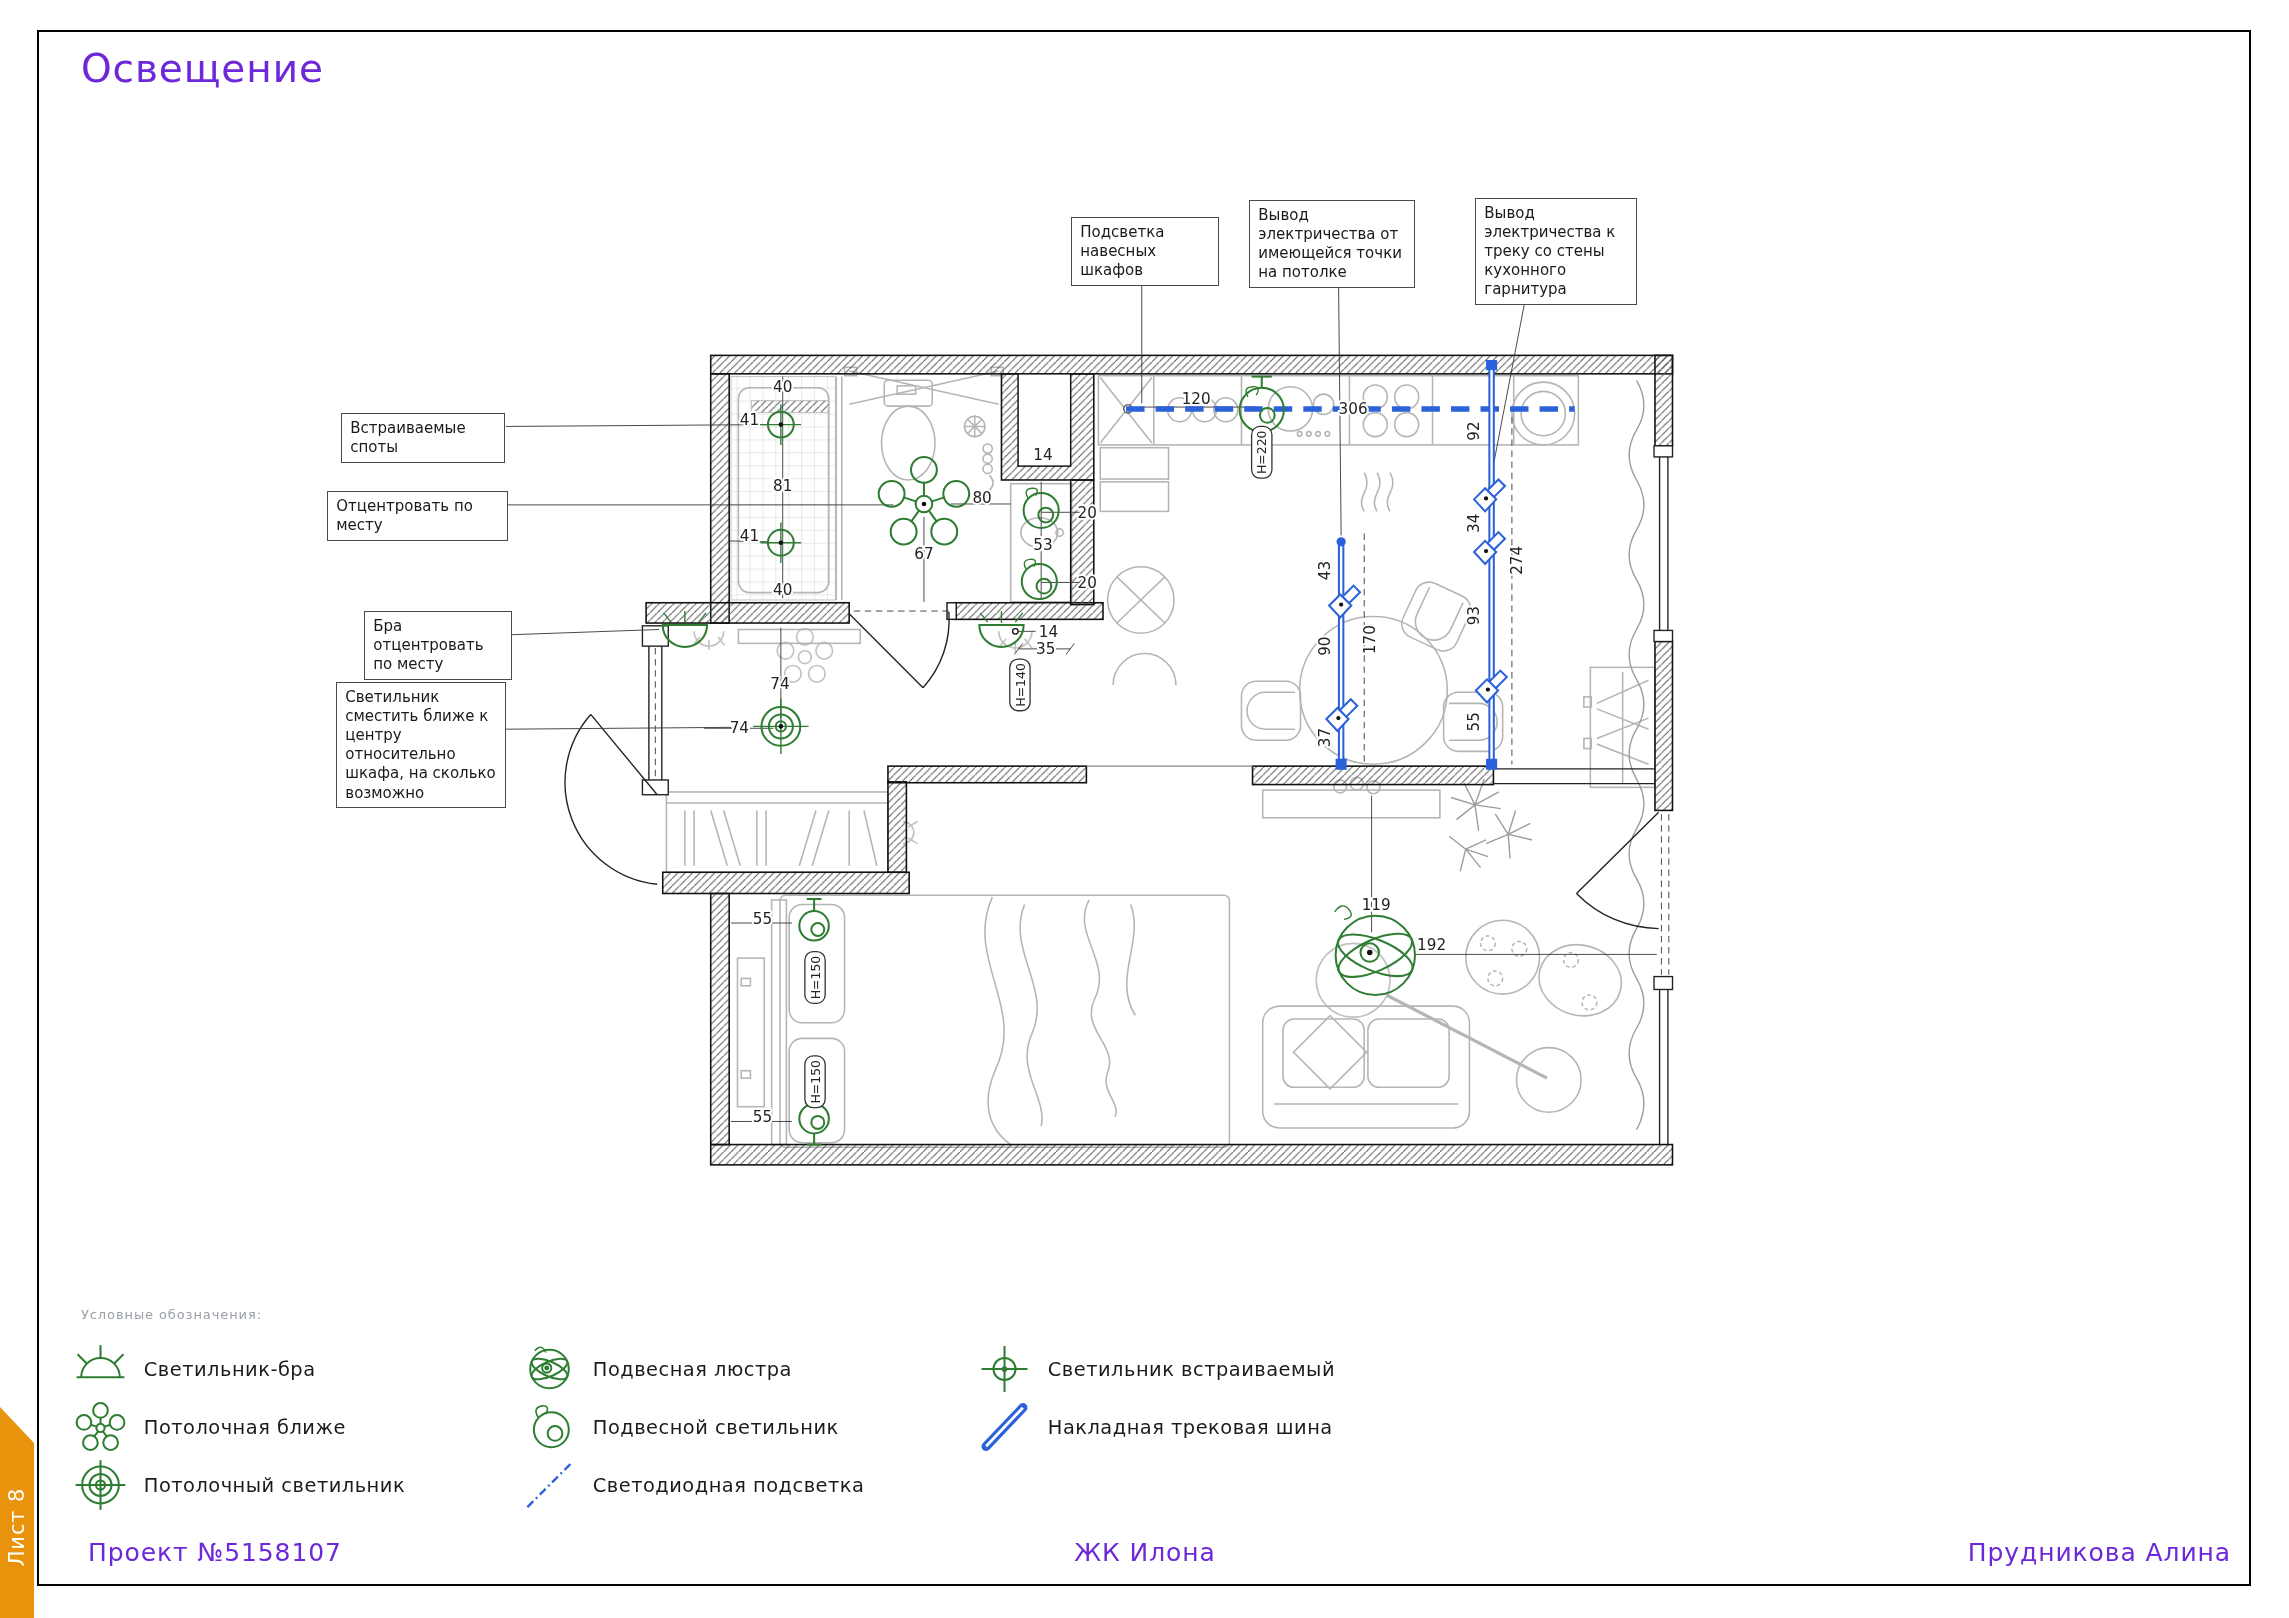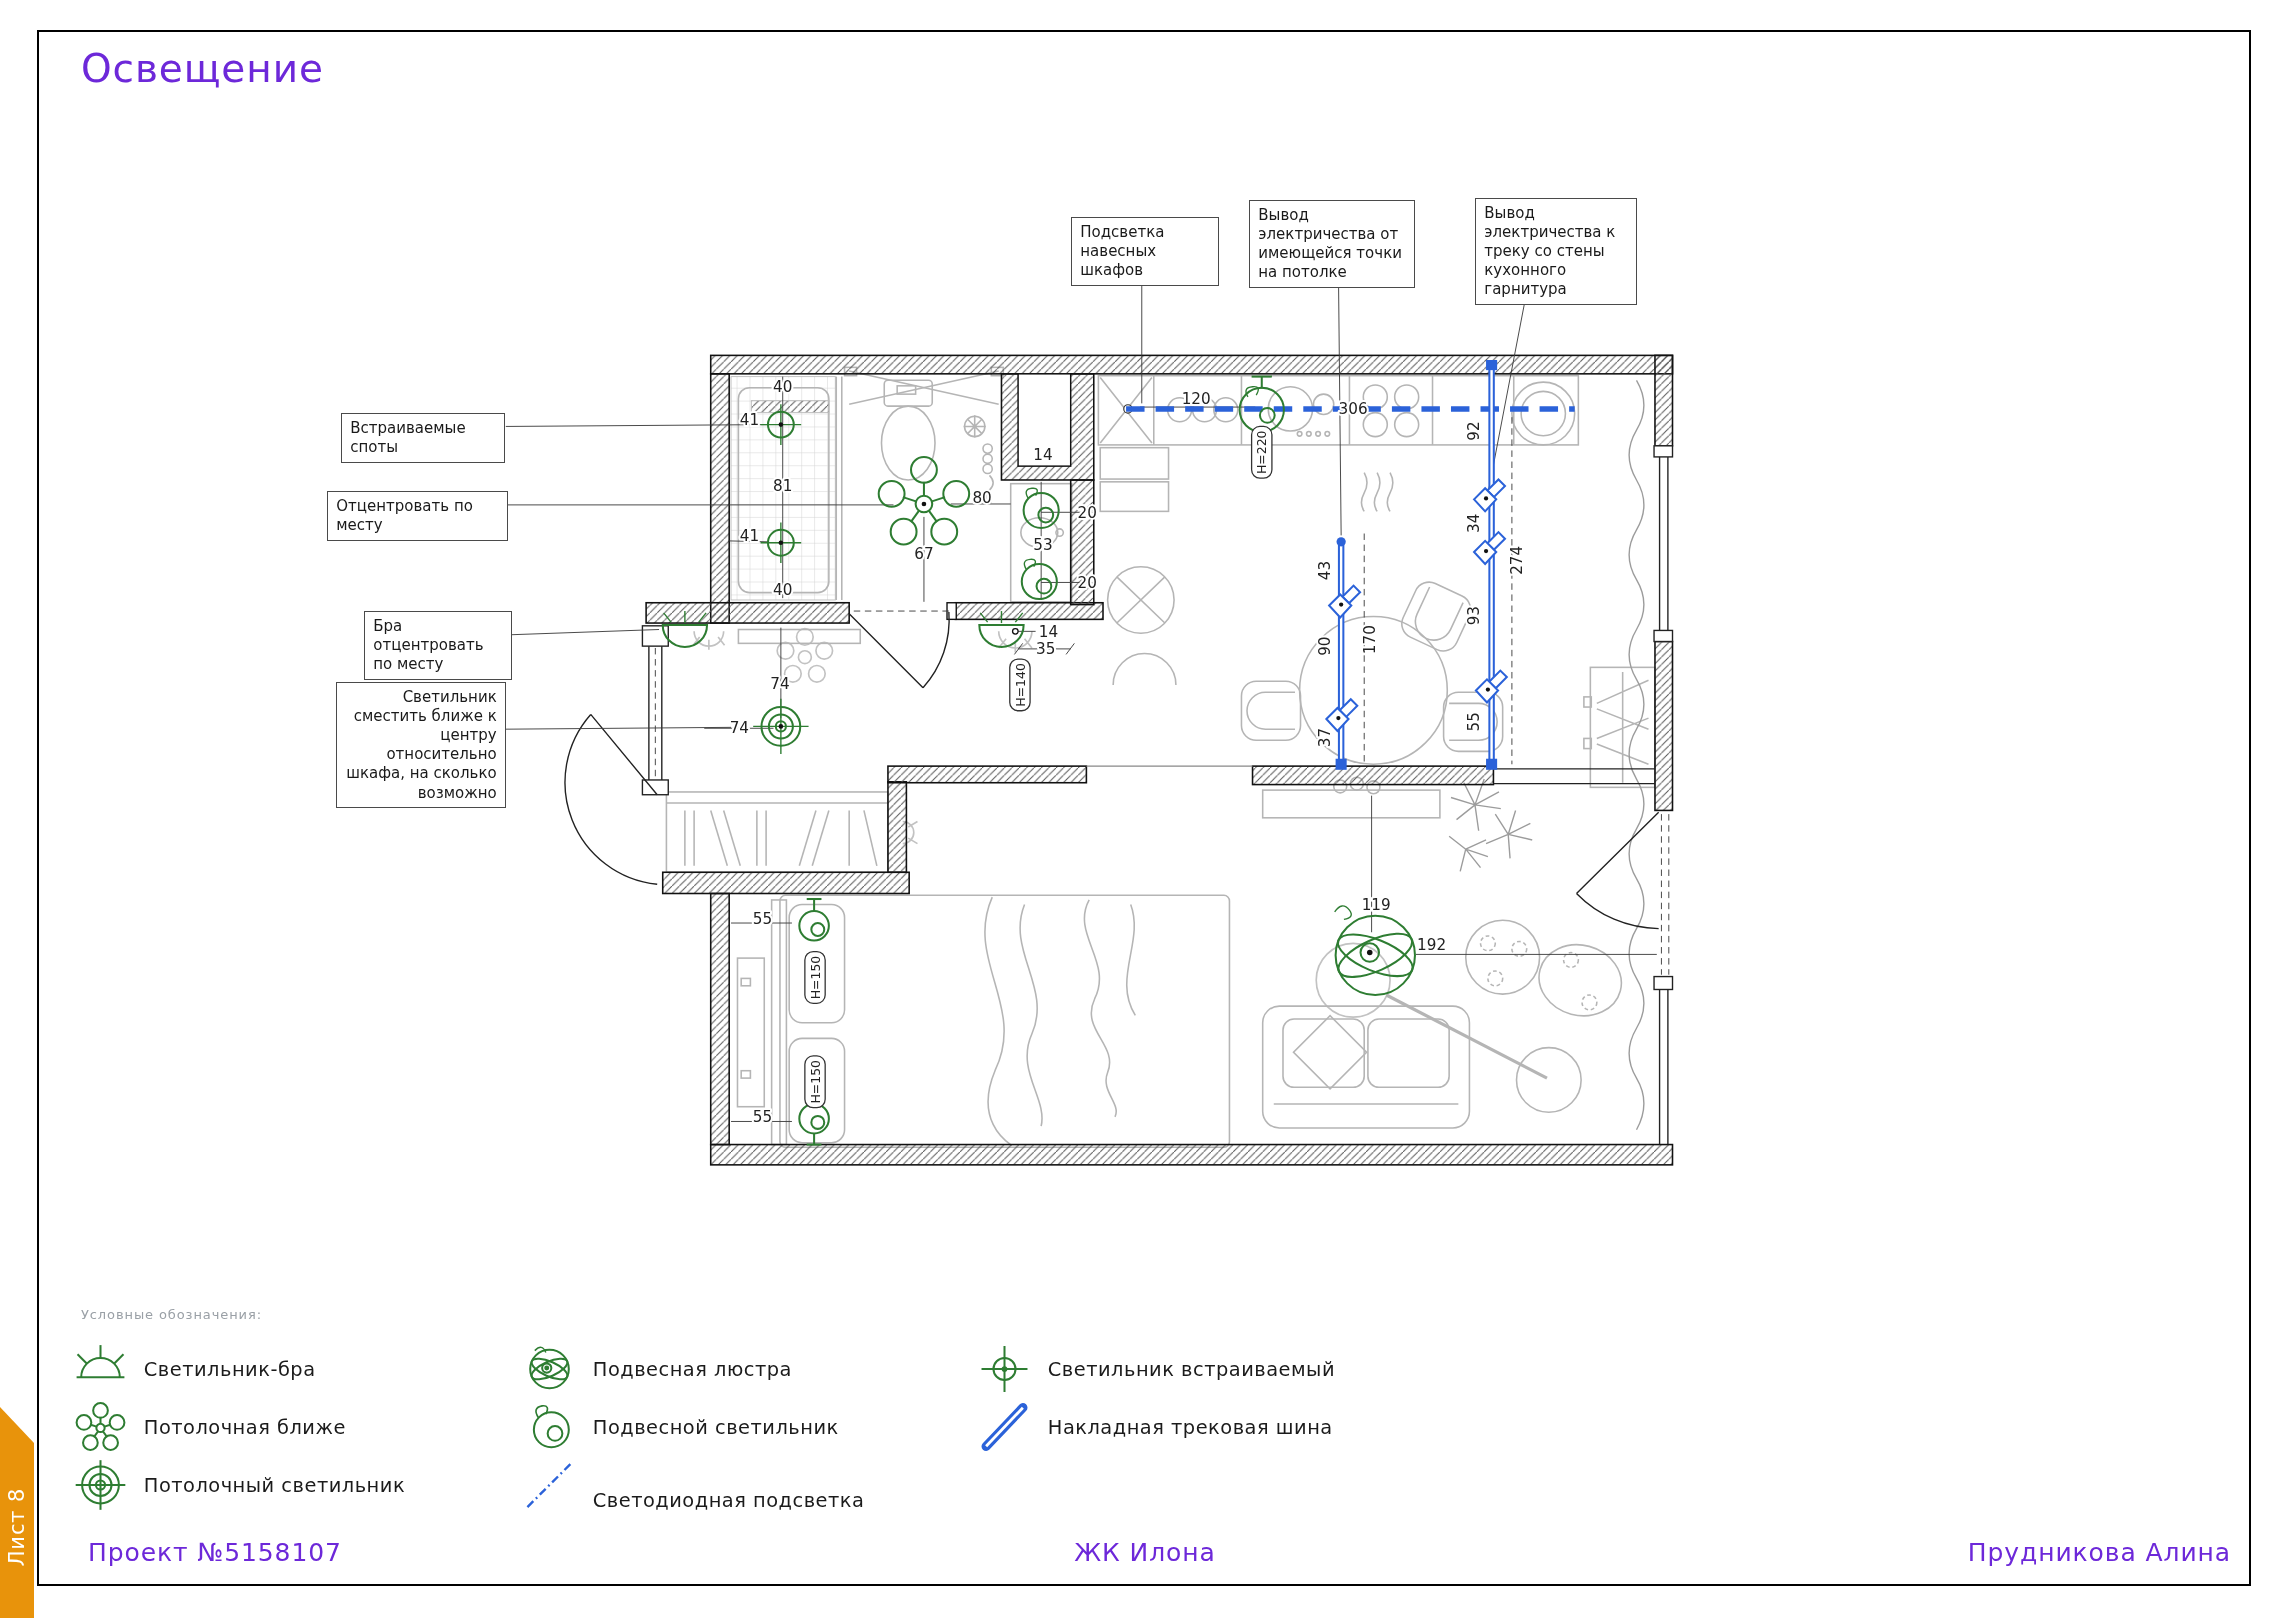--- a/index.html
+++ b/index.html
@@ -430,21 +430,21 @@
       </g>
     </g>
   </svg>
 
   <div class="callout" style="left:1071px;top:217px;width:148px;">Подсветка навесных шкафов</div>
   <div class="callout" style="left:1249px;top:200px;width:166px;">Вывод электричества от имеющейся точки на потолке</div>
   <div class="callout" style="left:1475px;top:198px;width:162px;">Вывод электричества к треку со стены кухонного гарнитура</div>
   <div class="callout" style="left:341px;top:413px;width:164px;">Встраиваемые споты</div>
   <div class="callout" style="left:327px;top:491px;width:181px;">Отцентровать по месту</div>
   <div class="callout" style="left:364px;top:611px;width:148px;">Бра отцентровать по месту</div>
-  <div class="callout" style="left:336px;top:682px;width:170px;text-align:right;">Светильник сместить ближе к центру относительно шкафа, на сколько возможно</div>
+  <div class="callout" style="left:336px;top:682px;width:170px;">Светильник сместить ближе к центру относительно шкафа, на сколько возможно</div>
 
   <div class="legend-title">Условные обозначения:</div>
 
   <div class="legend-item" style="left:72px;top:1342px;">
     <svg width="57" height="54" viewBox="-31 -29 62 58">
       <g stroke="#2e7d32" stroke-width="2.2" fill="none">
         <line x1="-26" y1="9" x2="26" y2="9"></line>
         <path d="M-21,9 A21,21 0 0 1 21,9"></path>
         <line x1="0" y1="-12" x2="0" y2="-26"></line>
         <line x1="-15" y1="-6" x2="-25" y2="-16"></line>
@@ -500,21 +500,21 @@
   <div class="legend-item" style="left:521px;top:1400px;">
     <svg width="57" height="54" viewBox="-31 -29 62 58">
       <g stroke="#2e7d32" stroke-width="2.2" fill="none">
         <circle cx="2" cy="3" r="19"></circle>
           <circle cx="6" cy="7" r="8"></circle>
         <path d="M-12,-10 q-7,-11 4,-13 q9,-1 4,9" stroke-width="1.8"></path>
       </g>
     </svg>
     <span class="lbl">Подвесной светильник</span>
   </div>
-  <div class="legend-item" style="left:521px;top:1458px;align-items:flex-end;">
+  <div class="legend-item" style="left:521px;top:1458px;">
     <svg width="57" height="54" viewBox="-31 -29 62 58">
       <line x1="-24" y1="24" x2="24" y2="-24" stroke="#2b62d9" stroke-width="2.6" stroke-dasharray="9 4 2 4"></line>
     </svg>
     <span class="lbl">Светодиодная подсветка</span>
   </div>
 
   <div class="legend-item" style="left:976px;top:1342px;">
     <svg width="57" height="54" viewBox="-31 -29 62 58">
       <g stroke="#2e7d32" stroke-width="2.2" fill="none">
         <circle r="12"></circle>

